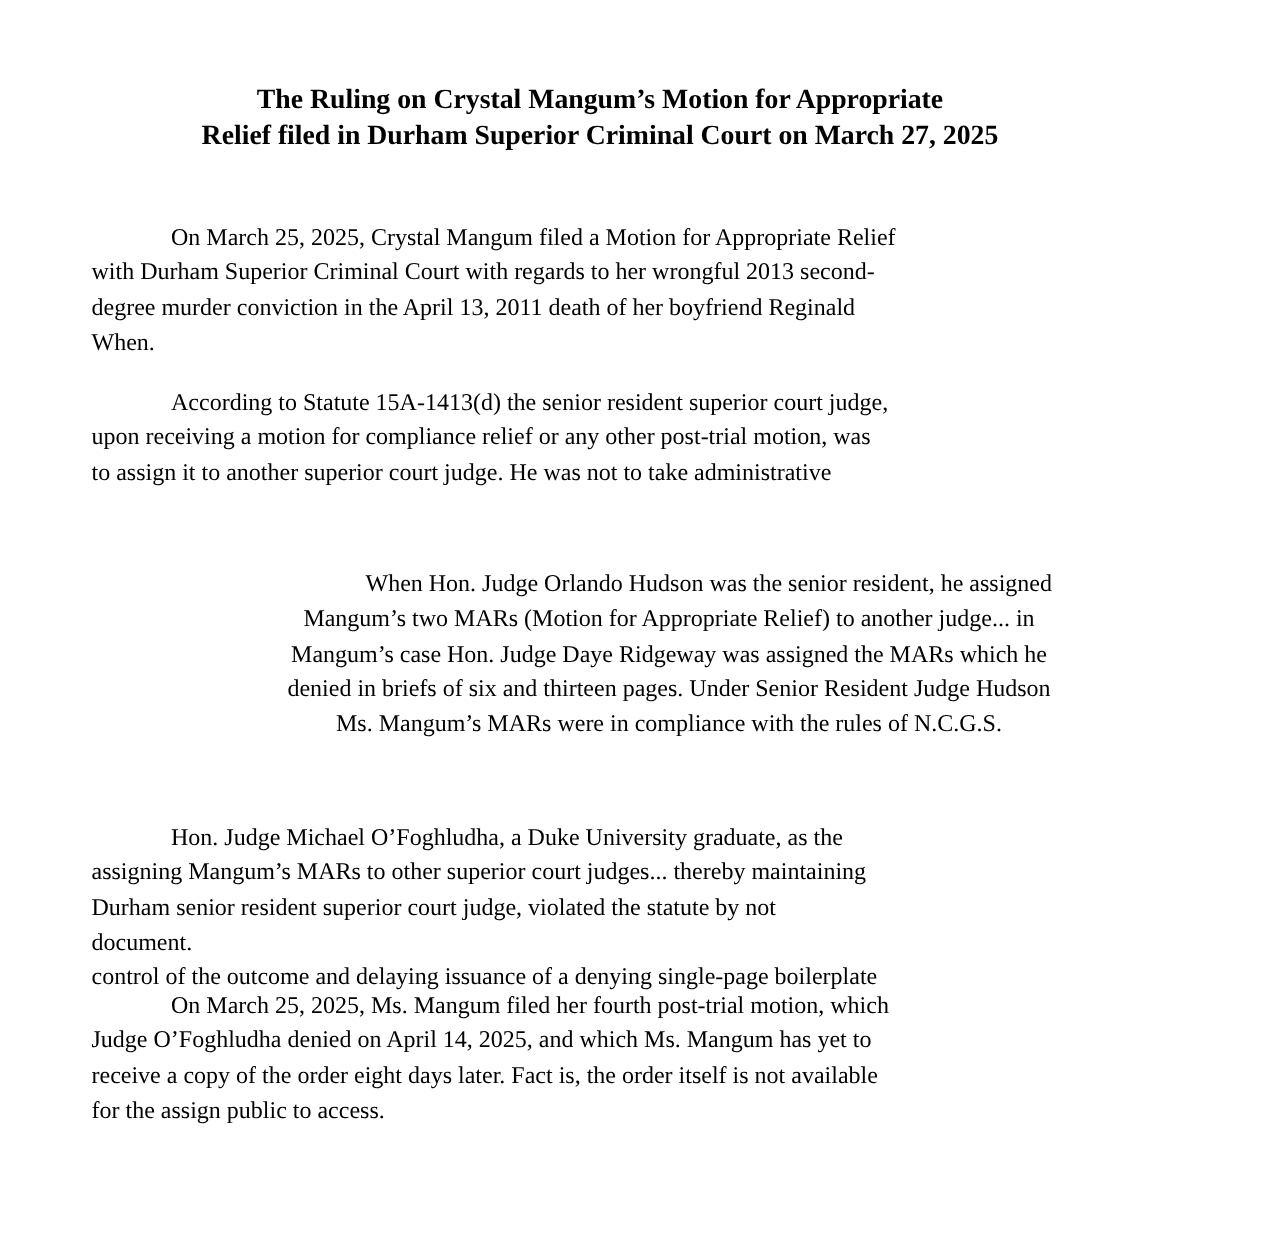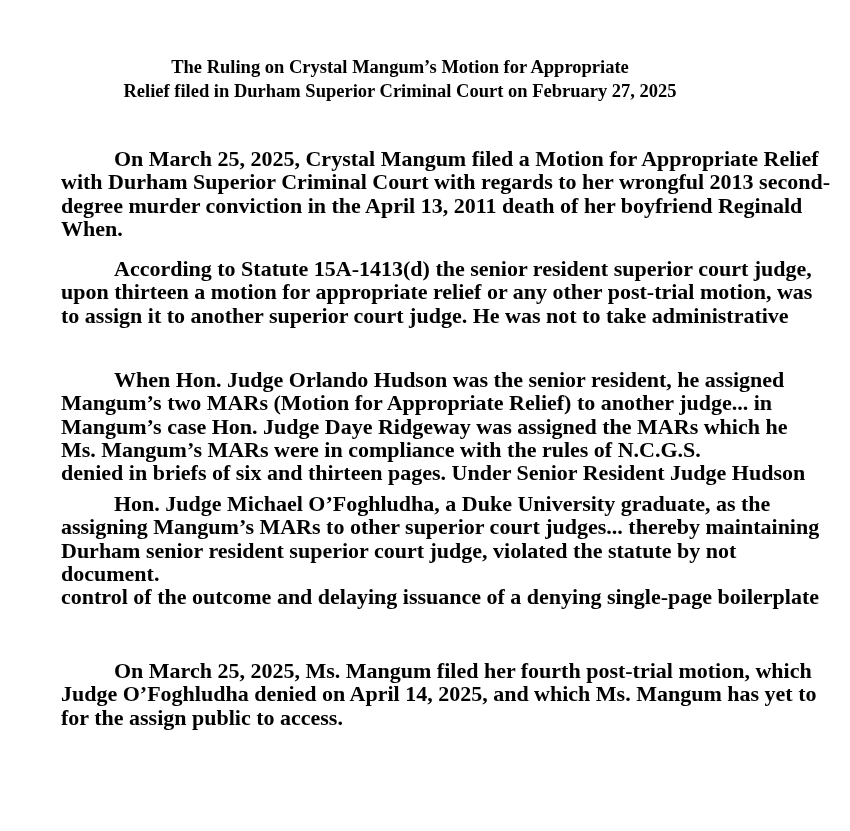--- a/index.html
+++ b/index.html
@@ -32,75 +32,75 @@
       font-weight: bold;
       font-size: 18.5px;
       line-height: 24px;
     }
     .title .line { display: block; white-space: nowrap; }
     .title .l1 { padding-left: 0px; }
     .para {
       position: absolute;
       left: 61px;
       width: 770px;
-      font-size: 22px;
+      font-size: 16px;
       line-height: 23.3px;
-      font-weight: bold;
     }
     .para .line {
       display: block;
       white-space: nowrap;
     }
     .para .line.first {
       padding-left: 53px;
     }
     #p1 { top: 147px; }
     #p2 { top: 257px; }
-    #p3 { top: 368px; }
-    #p4 { top: 492px; }
+    #p3 { top: 378px; text-align: center; }
+    #p4 { top: 547px; }
     #p5 { top: 659px; }
   </style>
 </head>
 <body>
 
 <div class="page">
 
   <div class="title">
     <span class="line l1">The Ruling on Crystal Mangum’s Motion for Appropriate</span>
-    <span class="line l2">Relief filed in Durham Superior Criminal Court on February 27, 2025</span>
+    <span class="line l2">Relief filed in Durham Superior Criminal Court on March 27, 2025</span>
   </div>
 
   <div class="para" id="p1">
     <span class="line first">On March 25, 2025, Crystal Mangum filed a Motion for Appropriate Relief</span>
     <span class="line">with Durham Superior Criminal Court with regards to her wrongful 2013 second-</span>
     <span class="line">degree murder conviction in the April 13, 2011 death of her boyfriend Reginald</span>
     <span class="line">When.</span>
   </div>
 
   <div class="para" id="p2">
     <span class="line first">According to Statute 15A-1413(d) the senior resident superior court judge,</span>
-    <span class="line">upon thirteen a motion for appropriate relief or any other post-trial motion, was</span>
+    <span class="line">upon receiving a motion for compliance relief or any other post-trial motion, was</span>
     <span class="line">to assign it to another superior court judge.  He was not to take administrative</span>
   </div>
 
   <div class="para" id="p3">
     <span class="line first">When Hon. Judge Orlando Hudson was the senior resident, he assigned</span>
     <span class="line">Mangum’s two MARs (Motion for Appropriate Relief) to another judge... in</span>
     <span class="line">Mangum’s case Hon. Judge Daye Ridgeway was assigned the MARs which he</span>
+    <span class="line">denied in briefs of six and thirteen pages.  Under Senior Resident Judge Hudson</span>
     <span class="line">Ms. Mangum’s MARs were in compliance with the rules of N.C.G.S.</span>
-    <span class="line">denied in briefs of six and thirteen pages.  Under Senior Resident Judge Hudson</span>
   </div>
 
   <div class="para" id="p4">
     <span class="line first">Hon. Judge Michael O’Foghludha, a Duke University graduate, as the</span>
     <span class="line">assigning Mangum’s MARs to other superior court judges... thereby maintaining</span>
     <span class="line">Durham senior resident superior court judge, violated the statute by not</span>
     <span class="line">document.</span>
     <span class="line">control of the outcome and delaying issuance of a denying single-page boilerplate</span>
   </div>
 
   <div class="para" id="p5">
     <span class="line first">On March 25, 2025, Ms. Mangum filed her fourth post-trial motion, which</span>
     <span class="line">Judge O’Foghludha denied on April 14, 2025, and which Ms. Mangum has yet to</span>
+    <span class="line">receive a copy of the order eight days later.  Fact is, the order itself is not available</span>
     <span class="line">for the assign public to access.</span>
   </div>
 
 </div>
 
 </body></html>

